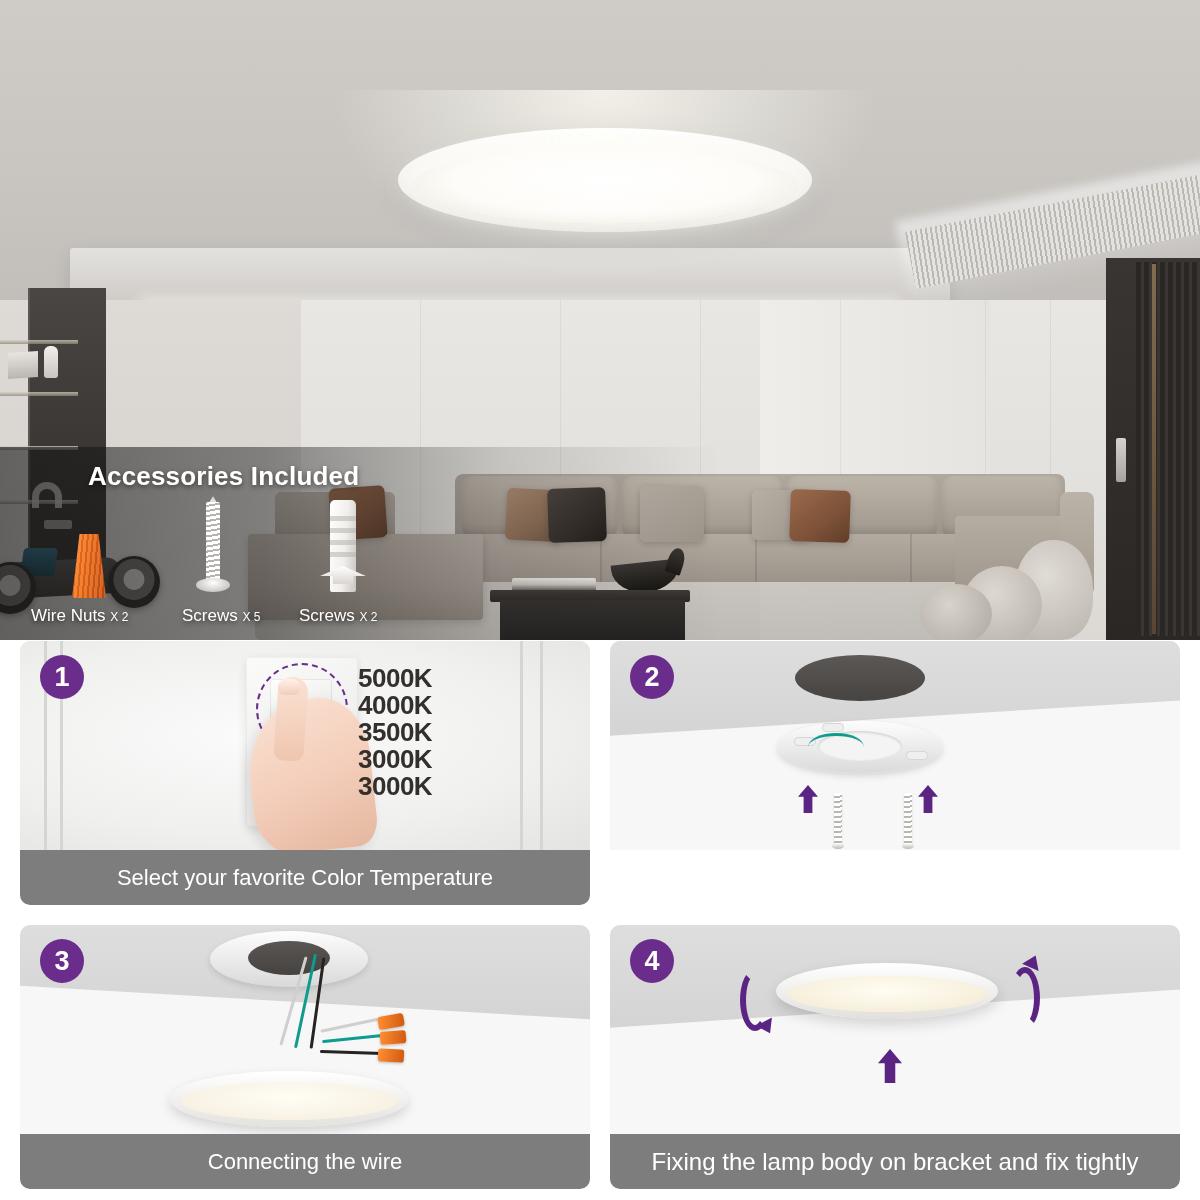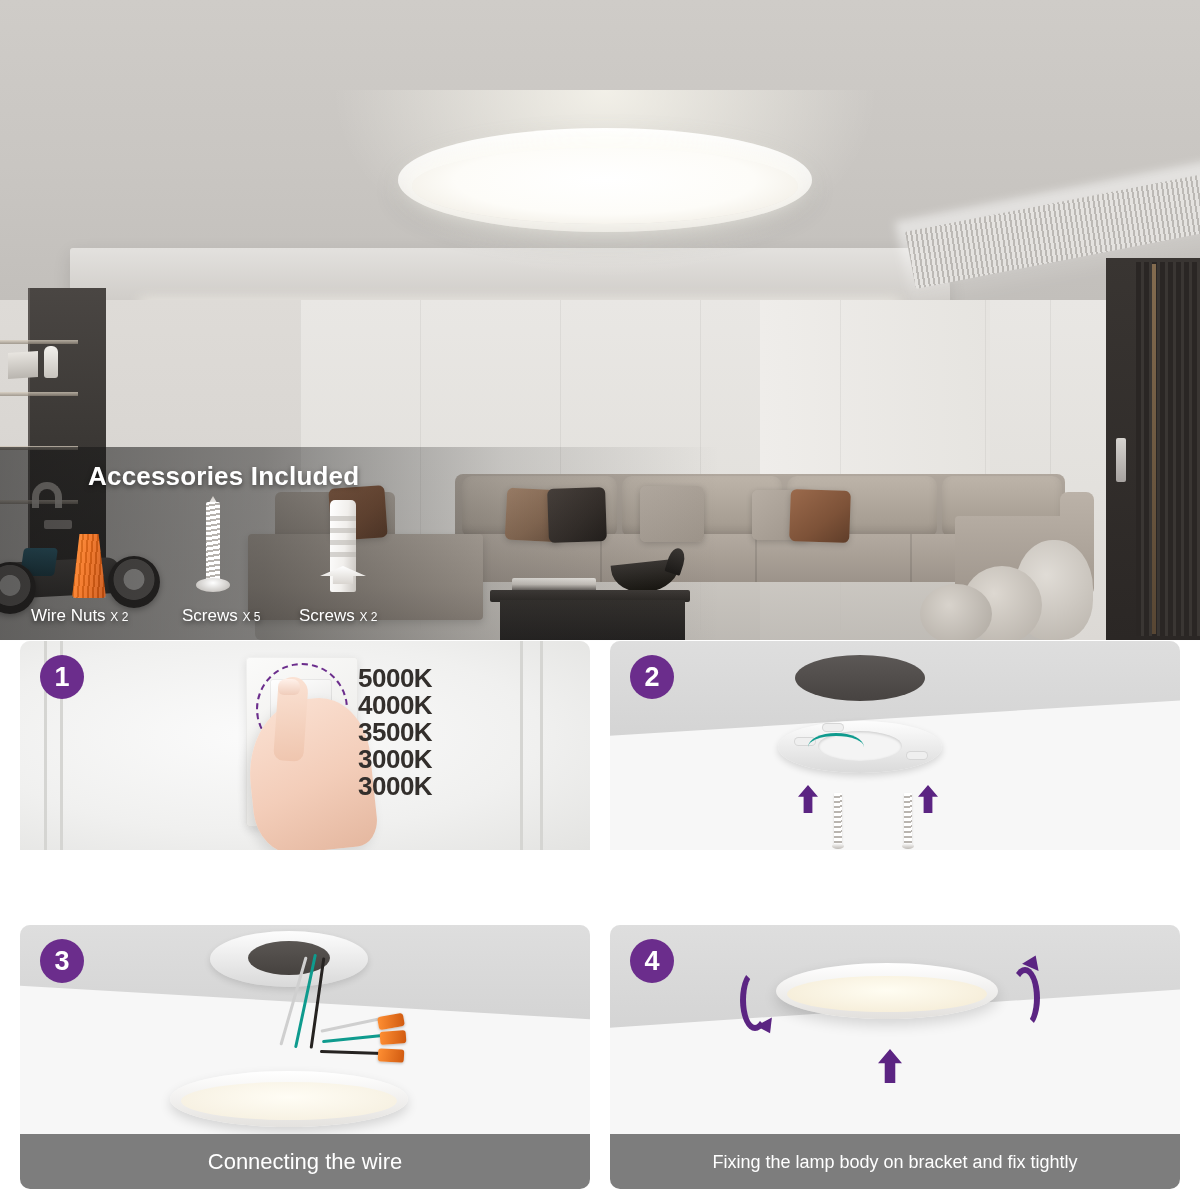--- a/index.html
+++ b/index.html
@@ -414,20 +414,23 @@
         <div class="s1-nail"></div>
         <div class="s1-temps">
           <div>5000K</div>
           <div>4000K</div>
           <div>3500K</div>
           <div>3000K</div>
           <div>3000K</div>
         </div>
       </div>
       <div class="badge">1</div>
+      <div class="card-cap">
+        <span>Select your favorite Color Temperature</span>
+      </div>
     </div>
 
     <div class="card c2">
       <div class="card-img">
         <div class="dg"></div>
         <div class="dg-ceiling"></div>
         <div class="s2-jb"></div>
         <div class="s2-bracket"></div>
         <div class="s2-bracket-hole"></div>
         <div class="s2-slot" style="left:184px;top:96px;"></div>
@@ -479,18 +482,18 @@
           <div class="s4-face"></div>
         </div>
         <div class="curve l"></div>
         <div class="curve r"></div>
         <div style="position:absolute;left:148px;top:96px;width:0;height:0;border-left:9px solid transparent;border-right:9px solid transparent;border-top:13px solid #5b2482;transform:rotate(-28deg);"></div>
         <div style="position:absolute;left:414px;top:30px;width:0;height:0;border-left:9px solid transparent;border-right:9px solid transparent;border-bottom:13px solid #5b2482;transform:rotate(24deg);"></div>
         <div class="arrow-up" style="left:268px;top:124px;width:24px;height:34px;"></div>
       </div>
       <div class="badge">4</div>
       <div class="card-cap">
-        <span style="font-size:18px;">Fixing the lamp body on bracket and fix tightly</span>
+        <span style="font-size:24px;">Fixing the lamp body on bracket and fix tightly</span>
       </div>
     </div>
 
   </div>
 </div>
 
 </body></html>

